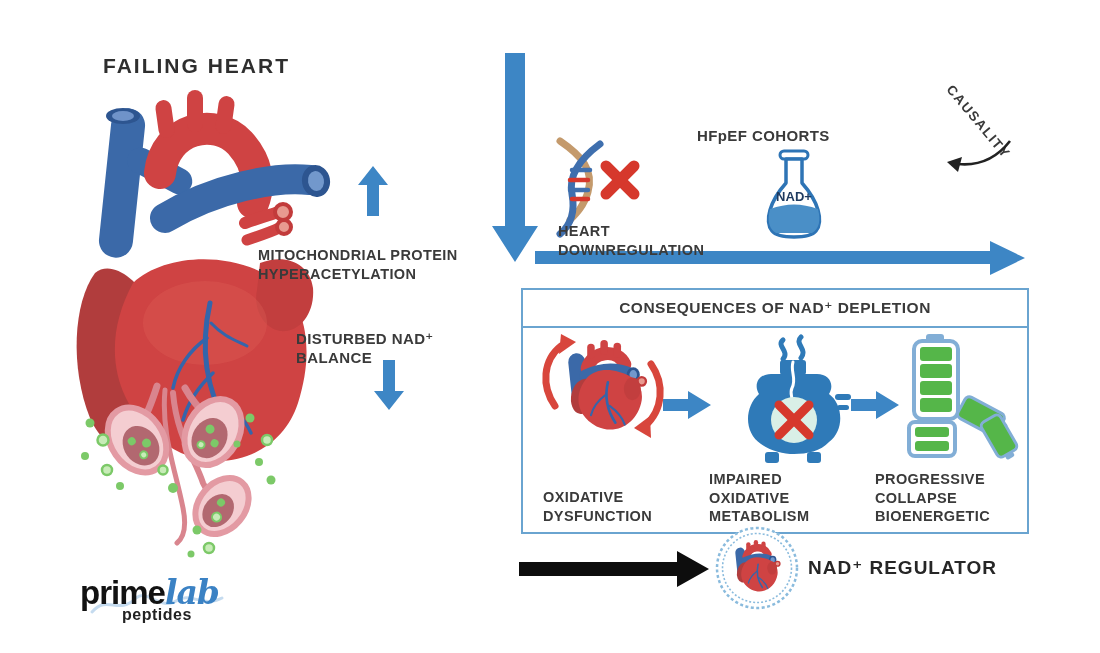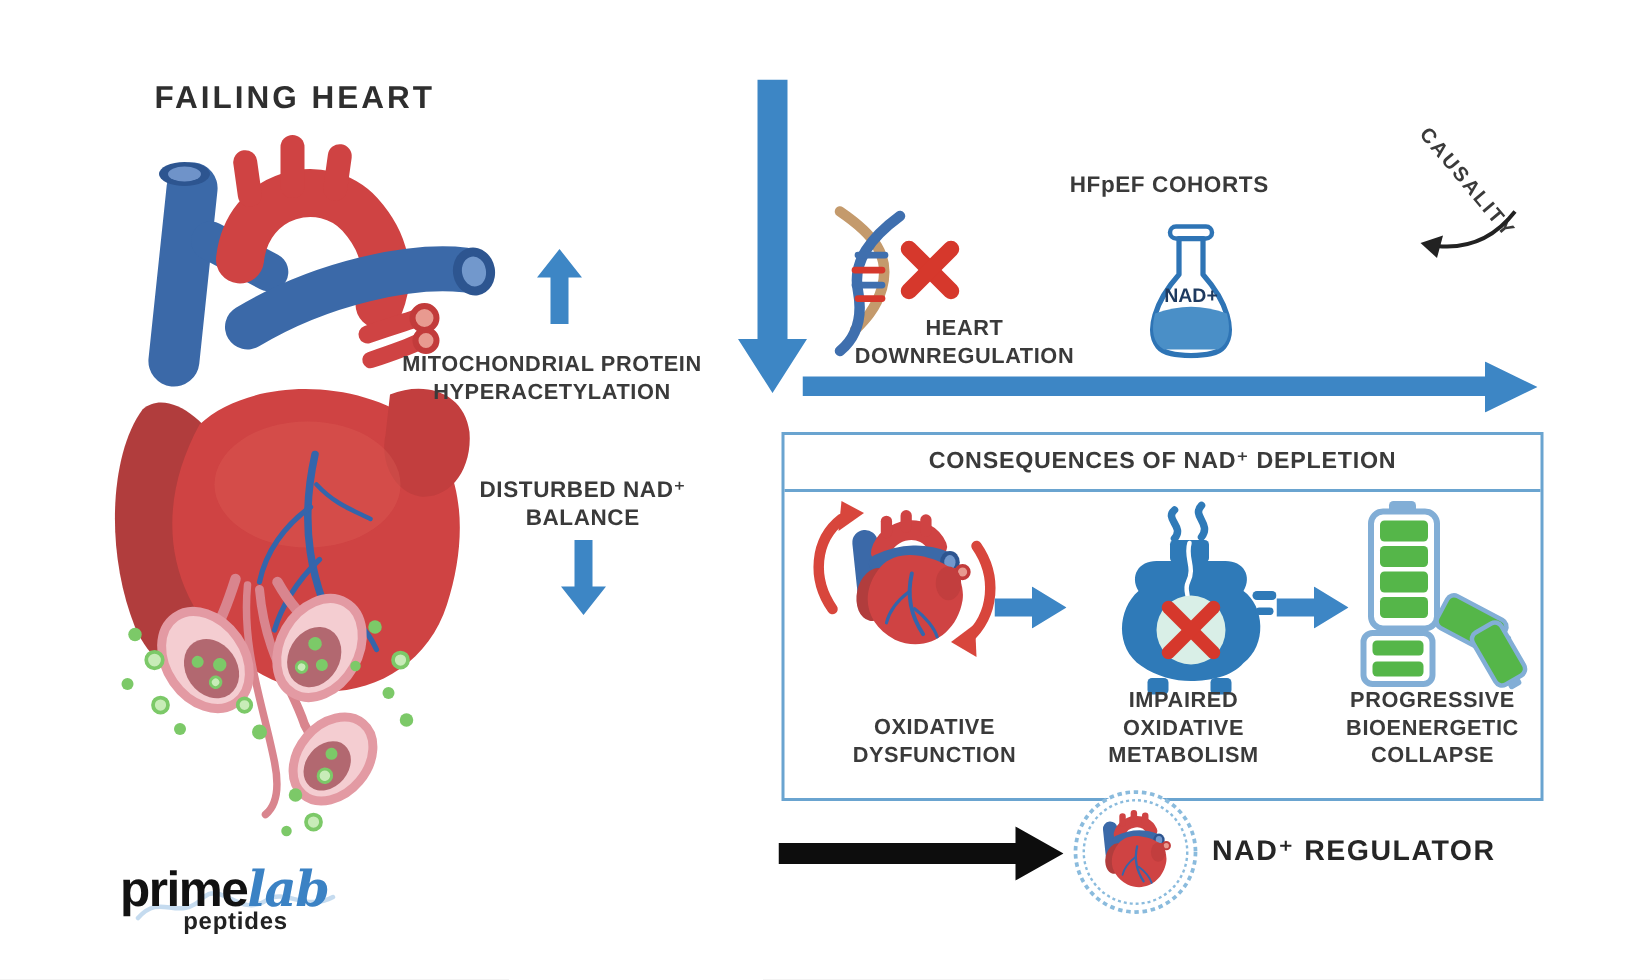--- a/index.html
+++ b/index.html
@@ -10,22 +10,22 @@
     --furnace_blue:#2f7ab8; --dna_tan:#c49a6c; --dna_brown:#9c6b4f; --dna_blue:#3f6fae;
     --black_arrow:#0d0d0d; --badge_ring:#8abbdd; --logo_black:#121212; --logo_blue:#3b82c4;
     --curly_red:#d8463c;
   }
   html,body{margin:0;padding:0;background:#e9e9e9;}
   #canvas{
     position:relative;width:1100px;height:653px;background:#ffffff;overflow:hidden;
     font-family:"Liberation Sans","DejaVu Sans",sans-serif;color:var(--text_dark);
   }
   .abs{position:absolute;}
-  .txt{position:absolute;color:var(--text_dark);font-weight:600;text-align:center;
-       letter-spacing:.4px;line-height:1.28;font-size:14.5px;}
+  .txt{position:absolute;color:var(--text_dark);font-weight:600;text-align:left;
+       letter-spacing:.4px;line-height:1.28;font-size:14.5px;margin-top:12px;}
   .title{position:absolute;left:103px;top:54px;width:200px;font-size:21px;font-weight:600;
          letter-spacing:2px;color:#2e2e2e;text-align:left;white-space:nowrap;}
   .causality{position:absolute;left:955px;top:82px;font-size:13.5px;font-weight:600;
              letter-spacing:1.5px;transform:rotate(50deg);transform-origin:left top;white-space:nowrap;}
   .box{position:absolute;left:521px;top:288px;width:508px;height:246px;
        border:2px solid var(--box_border);background:#fff;box-sizing:border-box;}
   .box-header{height:36px;line-height:36px;text-align:center;font-size:15.5px;font-weight:600;
               letter-spacing:.5px;border-bottom:2px solid var(--box_border);}
   .regulator{position:absolute;left:808px;top:556px;font-size:19px;font-weight:800;
              letter-spacing:1px;color:#262626;white-space:nowrap;}
@@ -257,22 +257,22 @@
       <div>OXIDATIVE</div>
       <div>DYSFUNCTION</div>
     </div>
     <div class="txt" style="left:186px;top:168px;width:160px;position:absolute">
       <div>IMPAIRED</div>
       <div>OXIDATIVE</div>
       <div>METABOLISM</div>
     </div>
     <div class="txt" style="left:352px;top:168px;width:160px;position:absolute">
       <div>PROGRESSIVE</div>
+      <div>COLLAPSE</div>
       <div>BIOENERGETIC</div>
-      <div>COLLAPSE</div>
     </div>
   </div>
 
   <svg class="abs" style="left:519px;top:549px" width="190" height="40" viewBox="0 0 190 40">
     <polygon points="0,13 158,13 158,2 190,20 158,38 158,27 0,27" fill="var(--black_arrow)"></polygon>
   </svg>
 
   <svg class="abs" style="left:714px;top:525px" width="86" height="86" viewBox="0 0 86 86">
     <circle cx="43" cy="43" r="40" fill="#ffffff" stroke="var(--badge_ring)" stroke-width="2.5" stroke-dasharray="3 2.5"></circle>
     <circle cx="43" cy="43" r="34.5" fill="#ffffff" stroke="var(--badge_ring)" stroke-width="1.6" stroke-dasharray="2 2"></circle>

